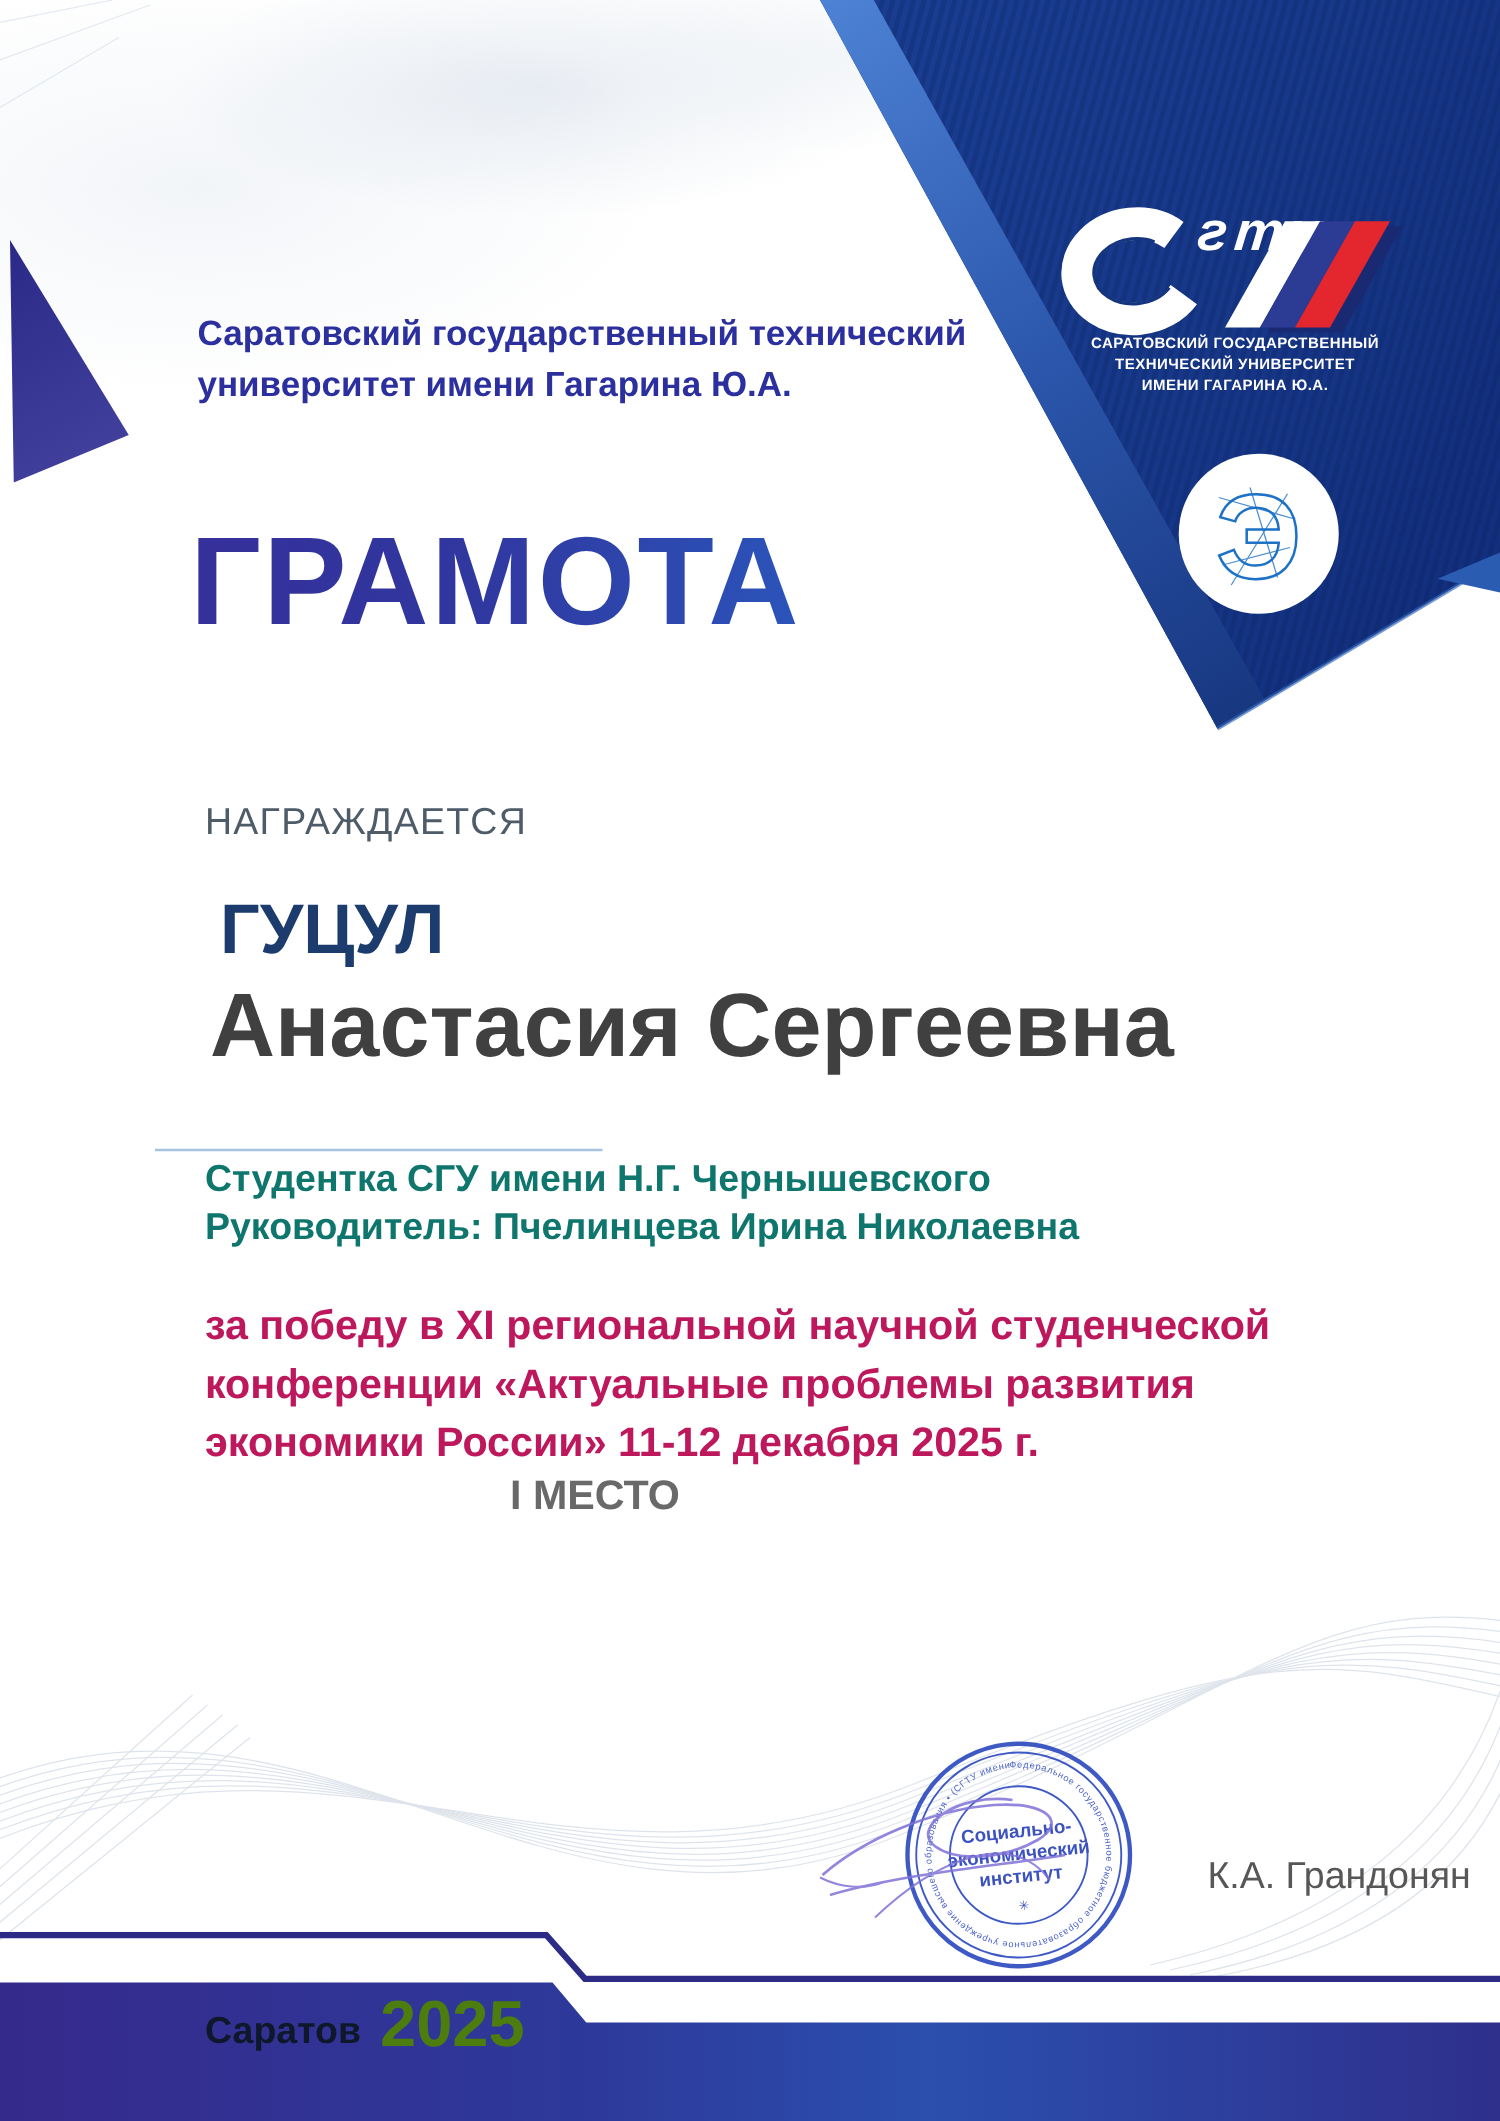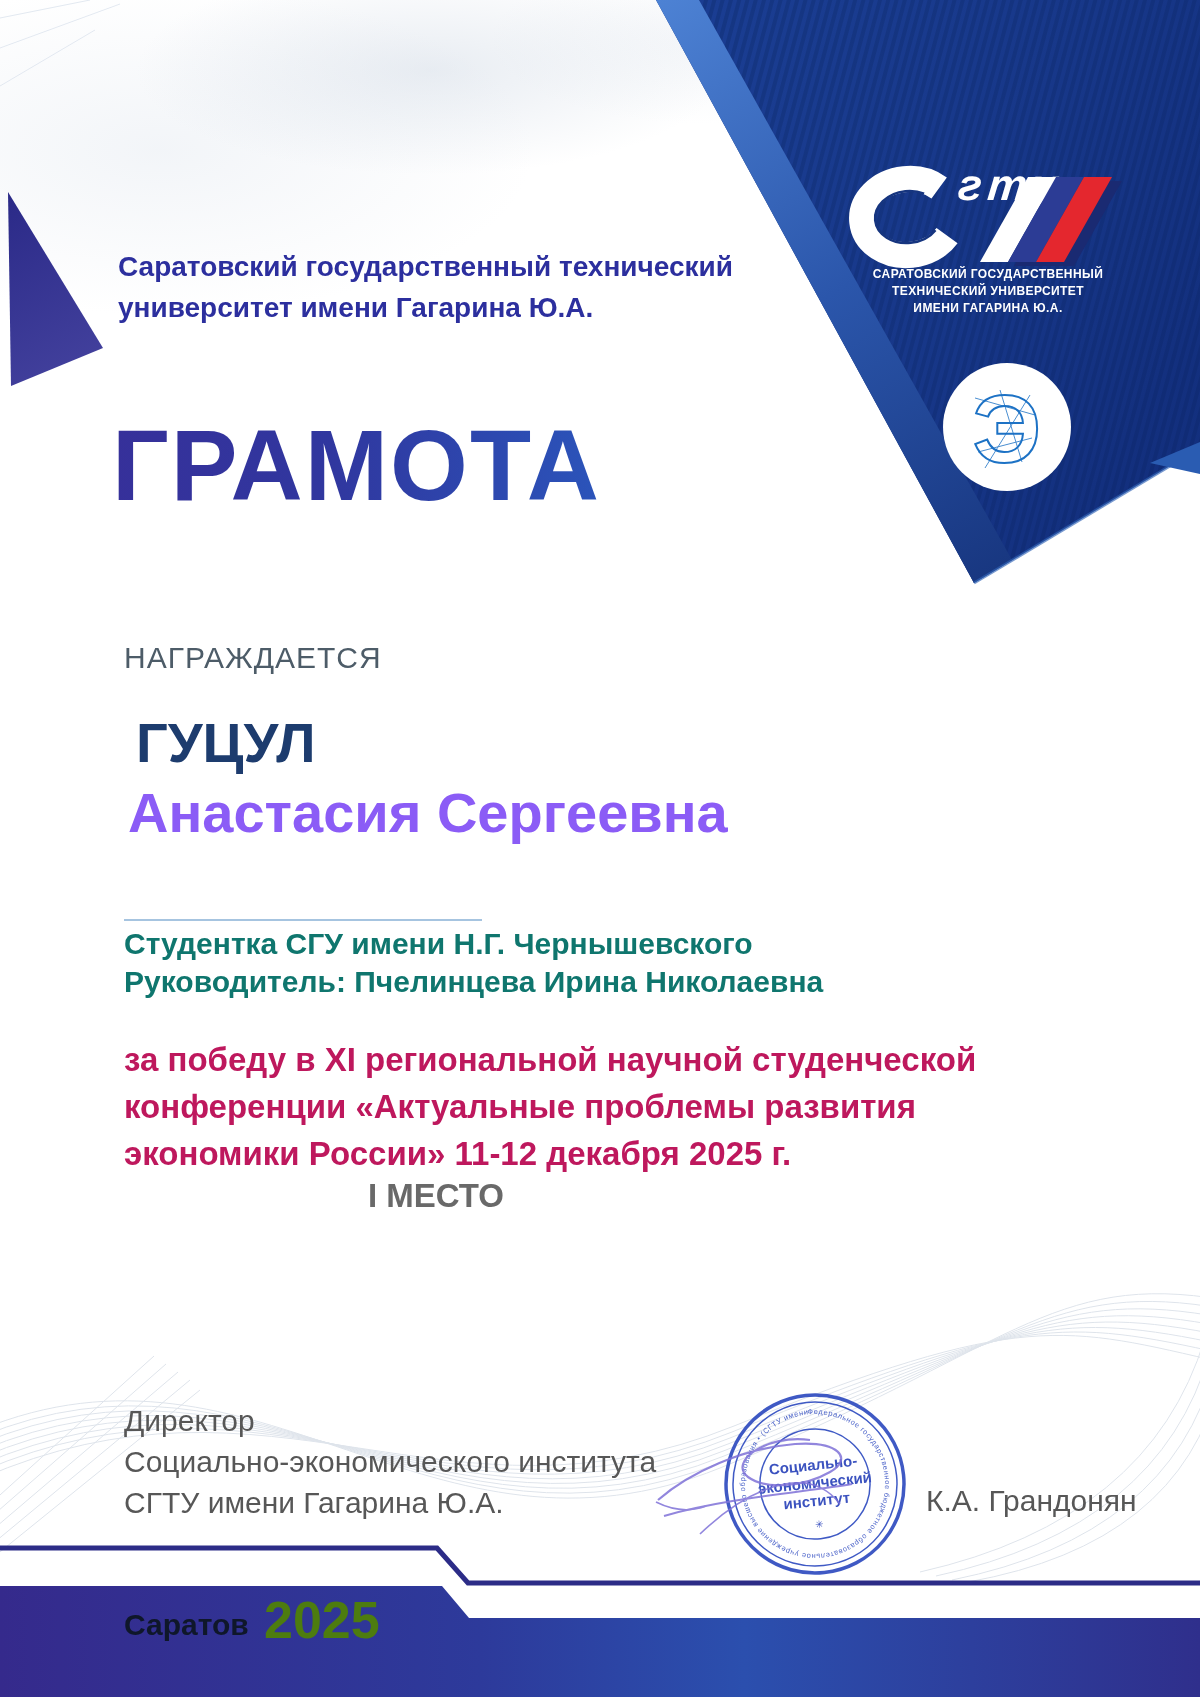--- a/index.html
+++ b/index.html
@@ -11,31 +11,31 @@
   .page::before{ 
     content:"";position:absolute;left:0;top:0;width:900px;height:420px;
     background:
       radial-gradient(ellipse 420px 150px at 430px 70px, rgba(198,209,223,.40), transparent 70%),
       radial-gradient(ellipse 520px 230px at 160px 150px, rgba(206,216,229,.26), transparent 72%),
       radial-gradient(ellipse 300px 120px at 700px 40px, rgba(204,214,227,.20), transparent 70%);
     pointer-events:none;
   }
   .abs{position:absolute;}
   svg.layer{position:absolute;left:0;top:0;z-index:1;}
-  .txt{position:absolute;z-index:3;white-space:nowrap;}
+  .txt{position:absolute;z-index:3;white-space:nowrap;margin-left:40px;}
 
   .issuer{left:118px;top:246px;font-size:28px;font-weight:bold;color:#2c2f9e;line-height:41px;}
   .title{
     left:112px;top:415px;font-size:100px;font-weight:bold;letter-spacing:2px;line-height:100px;
     background:linear-gradient(90deg,#36309a 0%,#30379f 45%,#2b54ba 100%);
     -webkit-background-clip:text;background-clip:text;color:transparent;
   }
   .award-label{left:124px;top:641px;font-size:30px;color:#4d5c68;letter-spacing:1px;}
   .surname{left:136px;top:710px;font-size:56px;font-weight:bold;color:#1d3c6e;}
-  .fullname{left:128px;top:780px;font-size:56px;font-weight:bold;color:#8b5cf6;}
+  .fullname{left:128px;top:780px;font-size:72px;font-weight:bold;color:#404040;}
   .underline{left:124px;top:919px;width:358px;height:2px;background:#a6c4e0;z-index:2;}
   .info{left:124px;top:925px;font-size:30px;font-weight:bold;color:#0f766e;line-height:38px;}
   .achievement{left:124px;top:1036px;font-size:33px;font-weight:bold;color:#be185d;line-height:47px;}
   .place{left:368px;top:1177px;font-size:33px;font-weight:bold;color:#696969;}
   .signatory{left:124px;top:1400px;font-size:30px;color:#575757;line-height:41px;}
   .signatory-name{left:926px;top:1484px;font-size:30px;color:#575757;}
   .footer-city{left:124px;top:1608px;font-size:30px;font-weight:bold;color:#0f172a;z-index:4;}
   .footer-year{left:264px;top:1590px;font-size:52px;font-weight:bold;color:#4d7c0f;z-index:4;}
 </style>
 </head>
@@ -183,24 +183,19 @@
   </div>
 
   <div class="txt achievement">
     <div>за победу в XI региональной научной студенческой</div>
     <div>конференции «Актуальные проблемы развития</div>
     <div>экономики России» 11-12 декабря 2025 г.</div>
   </div>
 
   <div class="txt place">I МЕСТО</div>
 
-  <div class="txt signatory">
-    <div>Директор</div>
-    <div>Социально-экономического института</div>
-    <div>СГТУ имени Гагарина Ю.А.</div>
-  </div>
 
   <div class="txt signatory-name">К.А. Грандонян</div>
 
   <div class="txt footer-city">Саратов</div>
   <div class="txt footer-year">2025</div>
 
 </div>
 
 </body></html>

